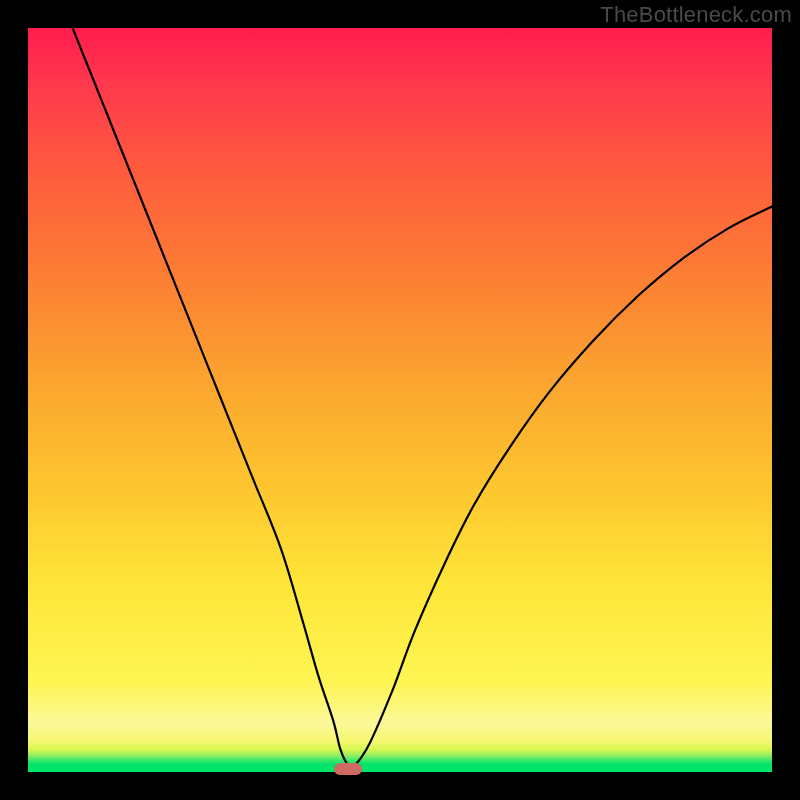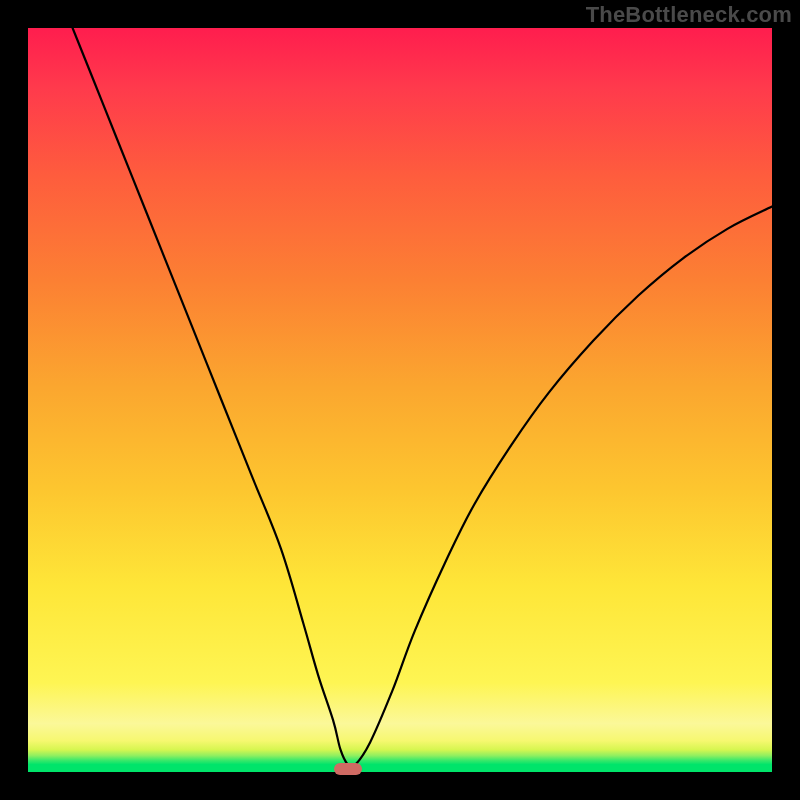--- a/index.html
+++ b/index.html
@@ -45,21 +45,21 @@
         #ff3a4c 92%,
         #ff1d4e 100%
       );
   }
   .watermark {
     position: absolute;
     right: 8px;
     top: 2px;
     color: #4a4a4a;
     font-size: 22px;
-    font-weight: 700;
+    font-weight: 400;
     letter-spacing: 0.2px;
     user-select: none;
   }
   svg.curve {
     position: absolute;
     left: 0;
     top: 0;
     width: 744px;
     height: 744px;
   }

